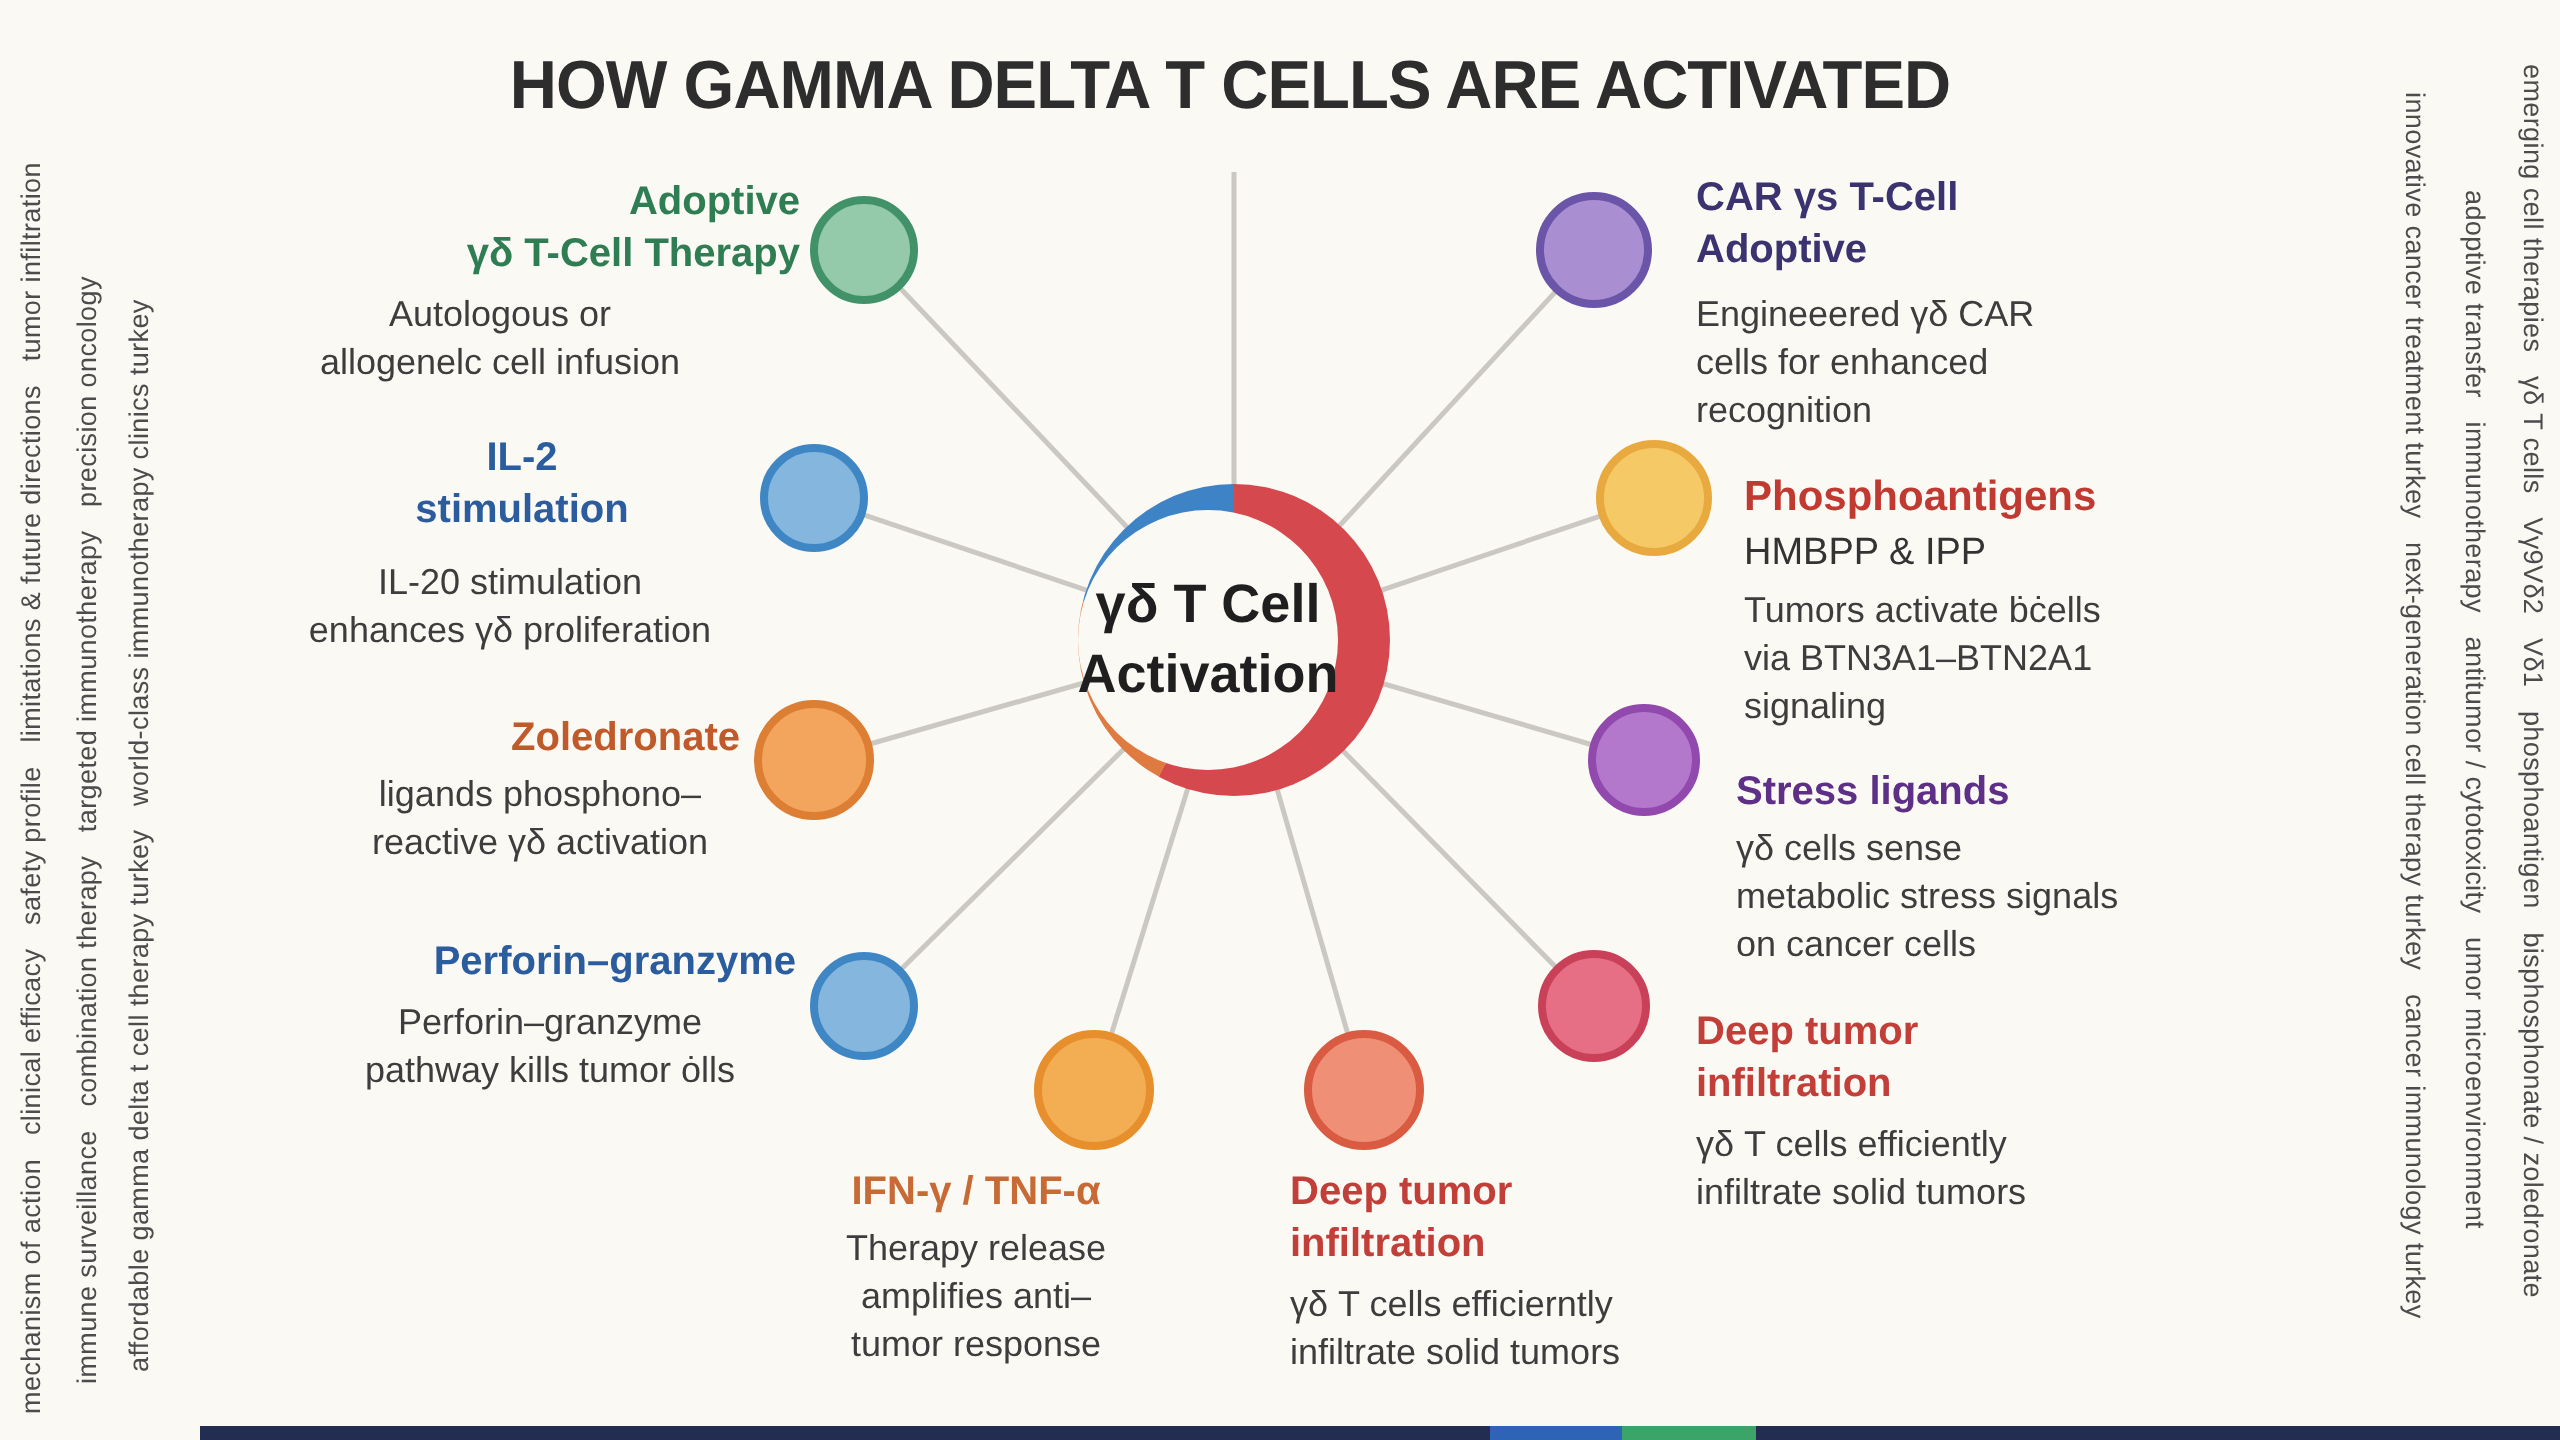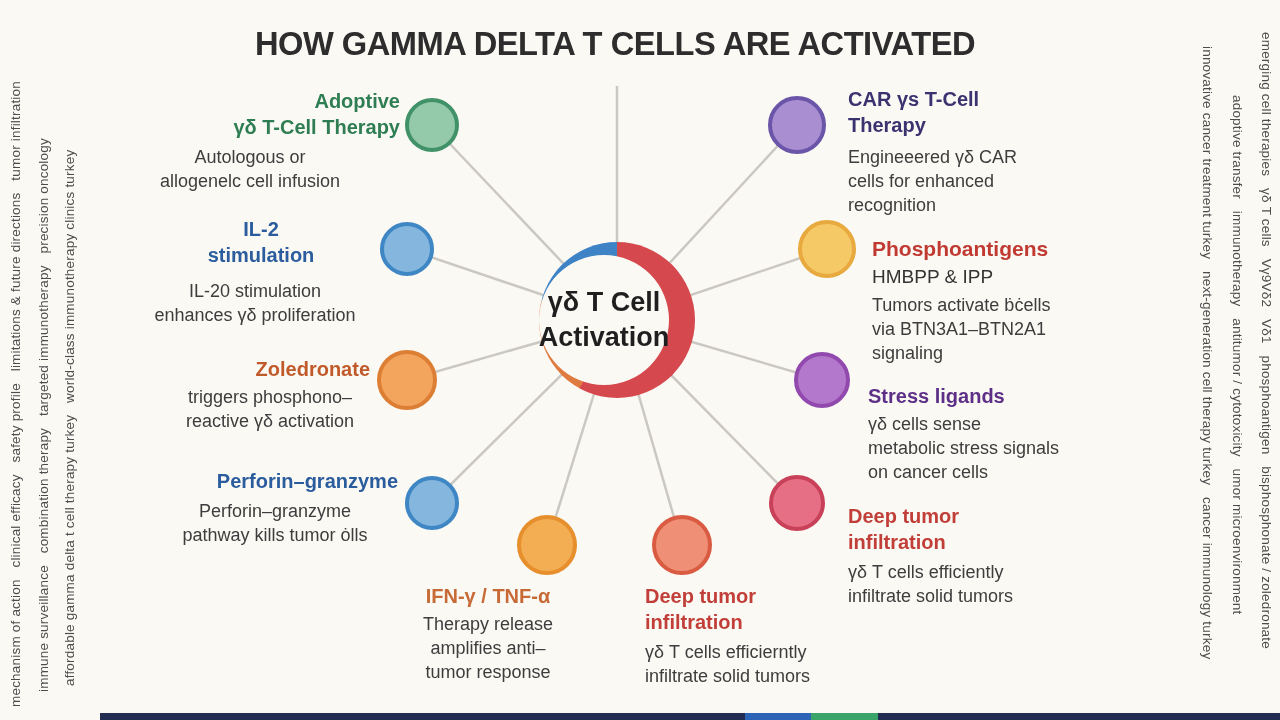--- a/index.html
+++ b/index.html
@@ -144,21 +144,21 @@
 γδ T-Cell Therapy</div>
 <div class="desc t-adoptive-d">Autologous or
 allogenelc cell infusion</div>
 
 <div class="heading t-il2-h" style="color: rgb(43, 93, 158);">IL-2
 stimulation</div>
 <div class="desc t-il2-d">IL-20 stimulation
 enhances γδ proliferation</div>
 
 <div class="heading t-zol-h" style="color: rgb(192, 90, 42);">Zoledronate</div>
-<div class="desc t-zol-d">triggers phosphono–
+<div class="desc t-zol-d">ligands phosphono–
 reactive γδ  activation</div>
 
 <div class="heading t-perf-h" style="color: rgb(43, 93, 158);">Perforin–granzyme</div>
 <div class="desc t-perf-d">Perforin–granzyme
 pathway kills tumor ȯlls</div>
 
 <div class="heading t-ifn-h" style="color: rgb(199, 106, 53);">IFN-γ / TNF-α</div>
 <div class="desc t-ifn-d">Therapy release
 amplifies anti–
 tumor response</div>
@@ -178,21 +178,21 @@
 metabolic stress signals
 on cancer cells</div>
 
 <div class="heading t-phos-h" style="color: rgb(193, 58, 50);">Phosphoantigens</div>
 <div class="subheading t-phos-s">HMBPP &amp; IPP</div>
 <div class="desc t-phos-d">Tumors activate ḃċells
 via BTN3A1–BTN2A1
 signaling</div>
 
 <div class="heading t-car-h" style="color: rgb(59, 50, 112);">CAR γs T-Cell
-Therapy</div>
+Adoptive</div>
 <div class="desc t-car-d">Engineeered γδ CAR
 cells for enhanced
 recognition</div>
 
 <div class="vtext v-left vl1">mechanism of action   clinical efficacy   safety profile   limitations &amp; future directions   tumor infiltration</div>
 <div class="vtext v-left vl2">immune surveillance   combination therapy   targeted immunotherapy   precision oncology</div>
 <div class="vtext v-left vl3">affordable gamma delta t cell therapy turkey   world-class immunotherapy clinics turkey</div>
 <div class="vtext v-right vr-outer">emerging cell therapies   γδ T cells   Vγ9Vδ2   Vδ1   phosphoantigen   bisphosphonate / zoledronate</div>
 <div class="vtext v-right vr-mid">adoptive transfer   immunotherapy   antitumor / cytotoxicity   umor microenvironment</div>
 <div class="vtext v-right vr-inner">innovative cancer treatment turkey   next-generation cell therapy turkey   cancer immunology turkey</div>

